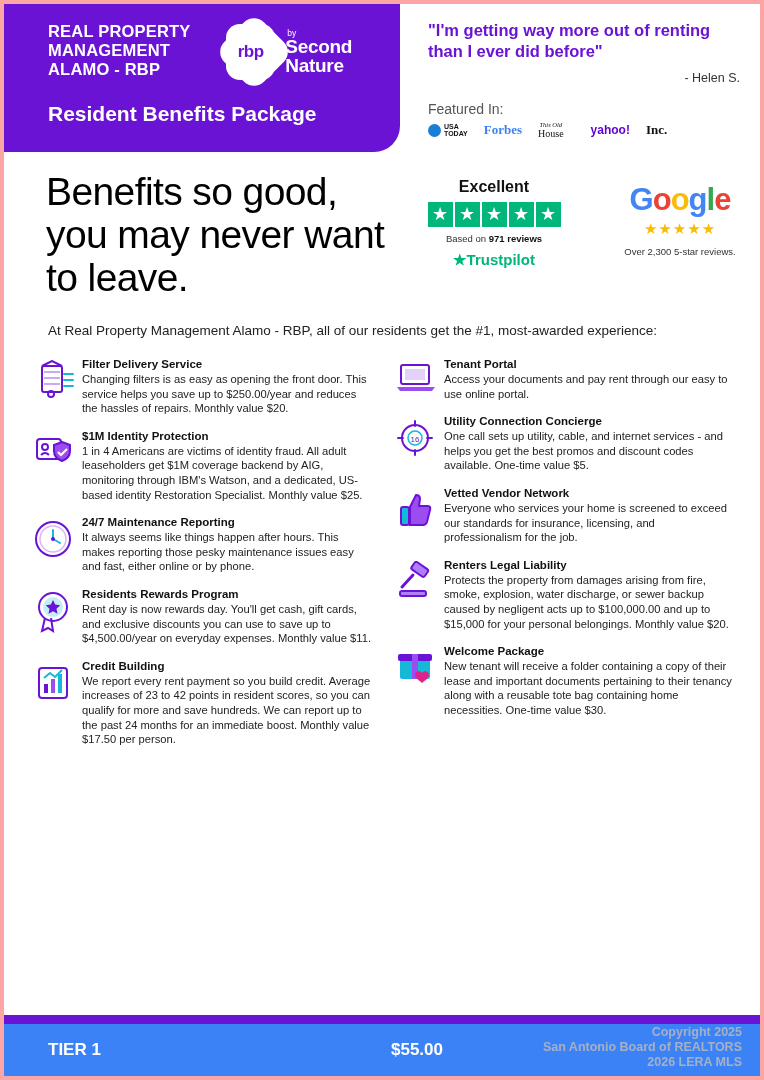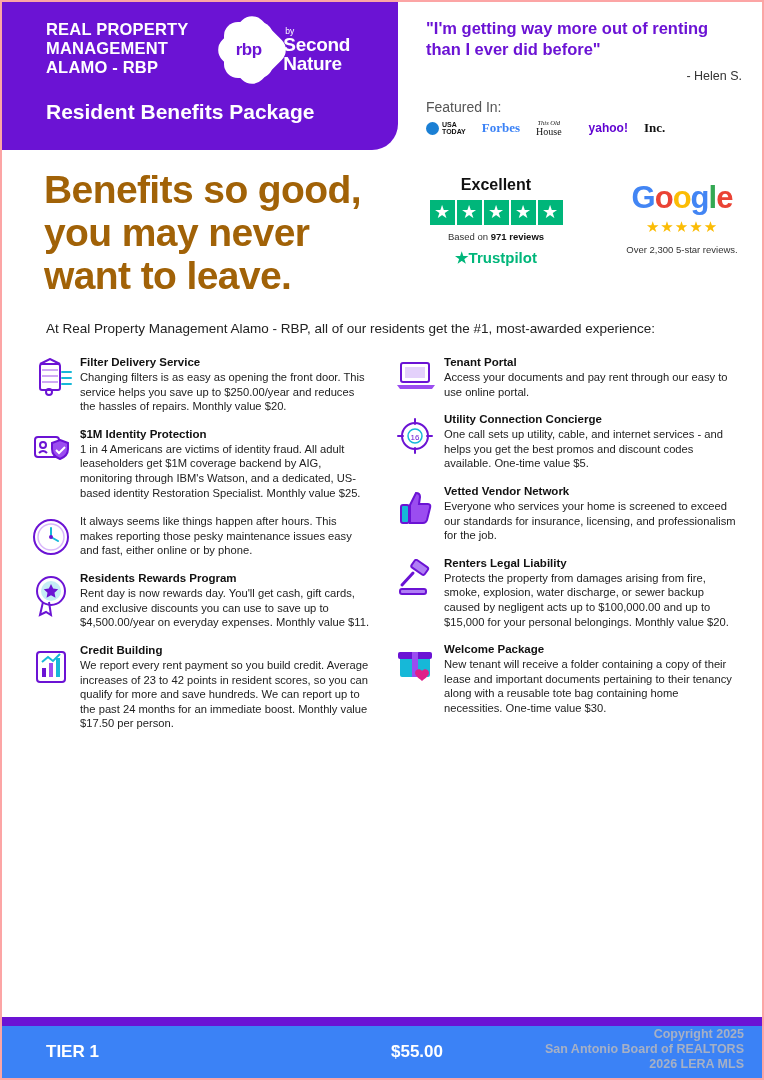--- a/index.html
+++ b/index.html
@@ -10,21 +10,21 @@
     background: #ffffff;
     font-family: "Liberation Sans", sans-serif;
     color: #1a1a1a;
     position: relative;
     overflow: hidden;
   }
   .page {
     width: 764px;
     height: 1080px;
     position: relative;
-    border: 2px solid #fca5a5;
+    border: 4px solid #fca5a5;
     background: #fff;
   }
 
   
   .header {
     position: relative;
     height: 148px;
     width: 100%;
     display: flex;
   }
@@ -130,23 +130,23 @@
   .hero {
     display: flex;
     padding: 18px 0 0 0;
   }
   .hero-left {
     width: 410px;
     padding-left: 42px;
   }
   .hero-title {
     font-size: 39px;
-    font-weight: bold;
+    font-weight: normal;
     line-height: 43px;
-    color: #a16207;
+    color: #000000;
     letter-spacing: -.6px;
   }
   .hero-right {
     flex: 1;
     padding-left: 10px;
     display: flex;
     gap: 20px;
   }
   .trust-box { width: 172px; text-align: center; padding-top: 8px;}
   .excellent { font-size: 16px; font-weight: bold; color: #111; }
@@ -355,20 +355,21 @@
       <div class="benefit">
         <div class="b-icon">
           <svg width="44" height="42" viewBox="0 0 44 42">
             <circle cx="21" cy="21" r="17" fill="none" stroke="#6b13d4" stroke-width="2"></circle>
             <circle cx="21" cy="21" r="13" fill="none" stroke="#d9b8fa" stroke-width="1.5"></circle>
             <path d="M21 12 v9 l7 4" fill="none" stroke="#16b8d8" stroke-width="2" stroke-linecap="round"></path>
             <circle cx="21" cy="21" r="2" fill="#6b13d4"></circle>
           </svg>
         </div>
         <div class="b-body">
+          <div class="b-title">24/7 Maintenance Reporting</div>
           <div class="b-text">It always seems like things happen after hours. This makes reporting those pesky maintenance issues easy and fast, either online or by phone.</div>
         </div>
       </div>
 
       <div class="benefit">
         <div class="b-icon">
           <svg width="44" height="44" viewBox="0 0 44 44">
             <circle cx="21" cy="17" r="14" fill="none" stroke="#6b13d4" stroke-width="2"></circle>
             <circle cx="21" cy="17" r="10" fill="#16b8d8" opacity=".25"></circle>
             <path d="M21 10 l2.2 4.6 5 .6 -3.7 3.5 1 5 -4.5 -2.5 -4.5 2.5 1 -5 -3.7 -3.5 5 -.6 z" fill="#6b13d4"></path>

